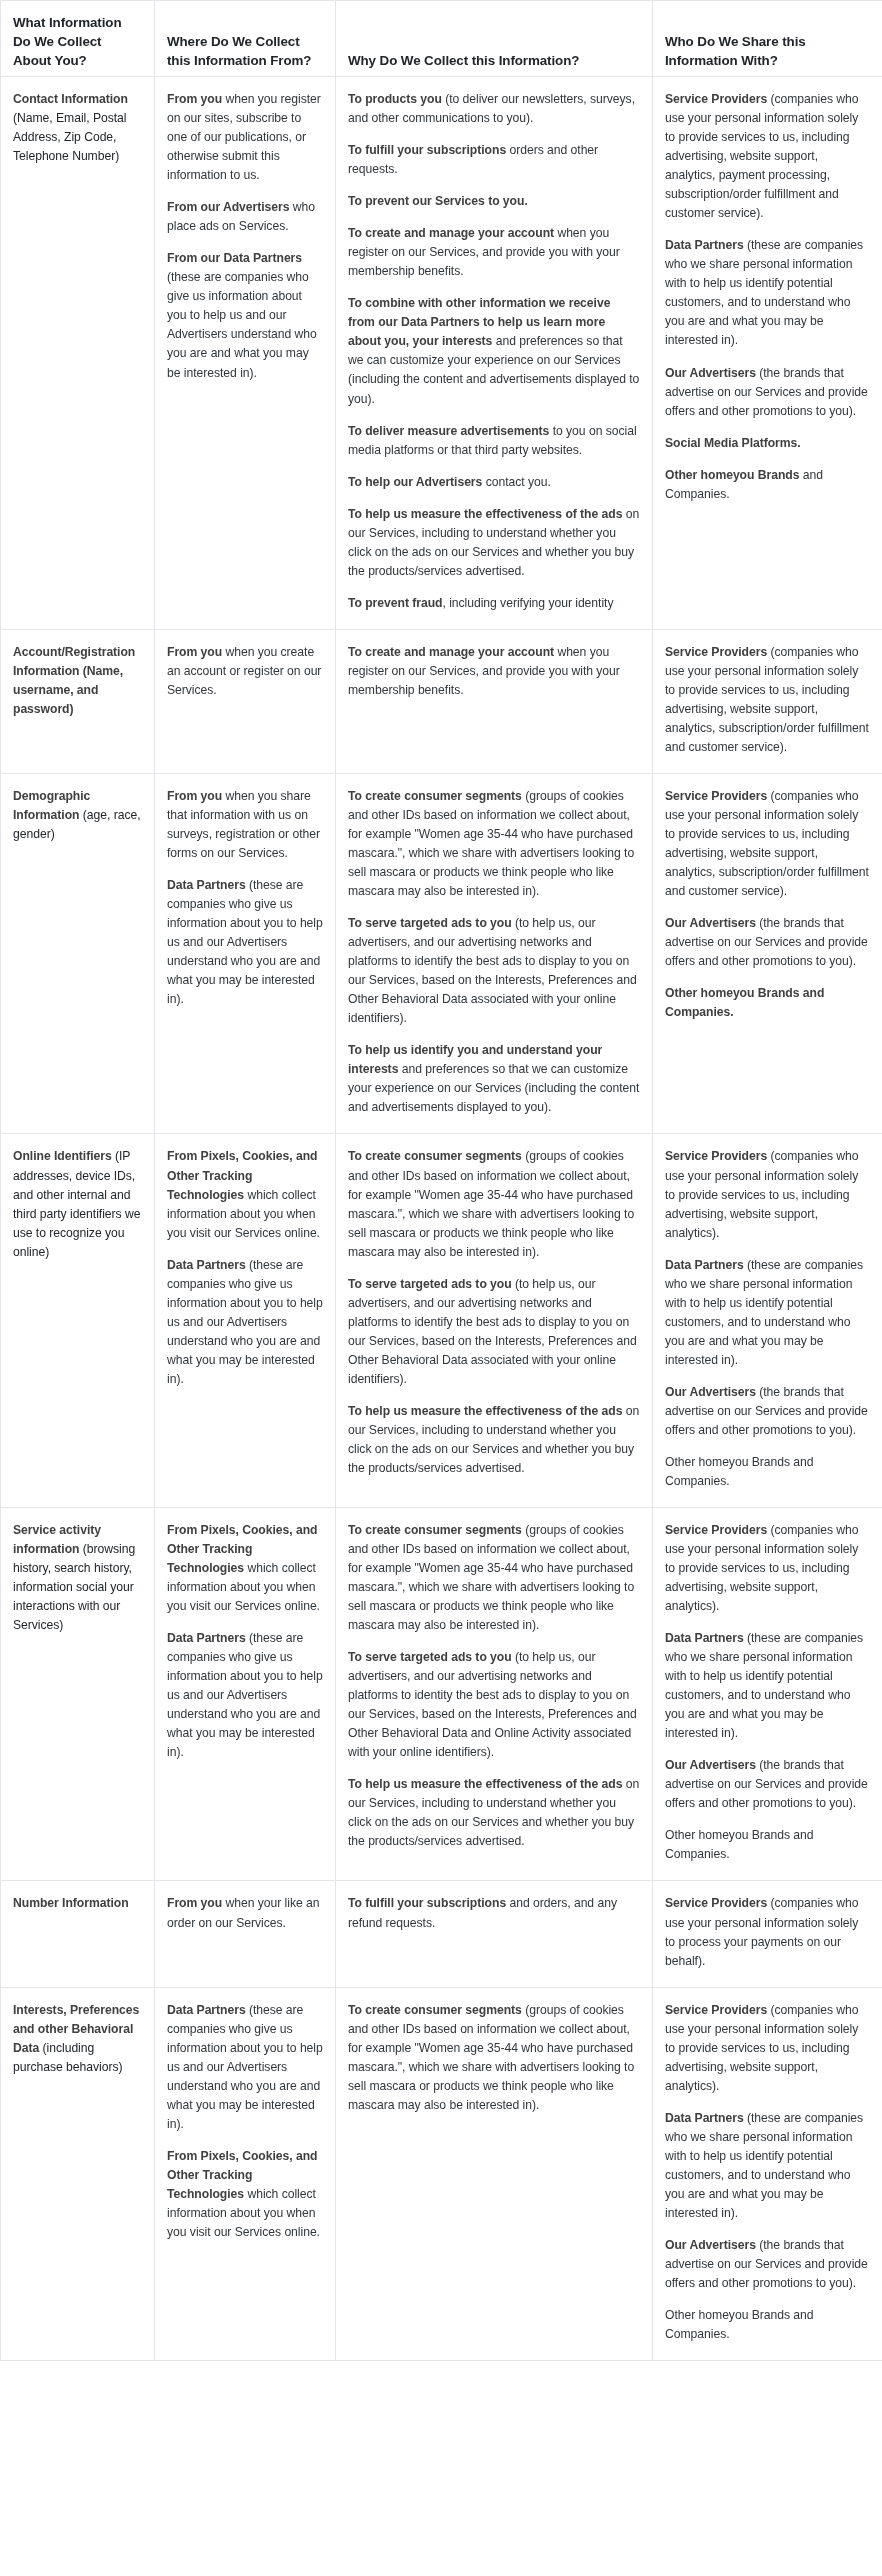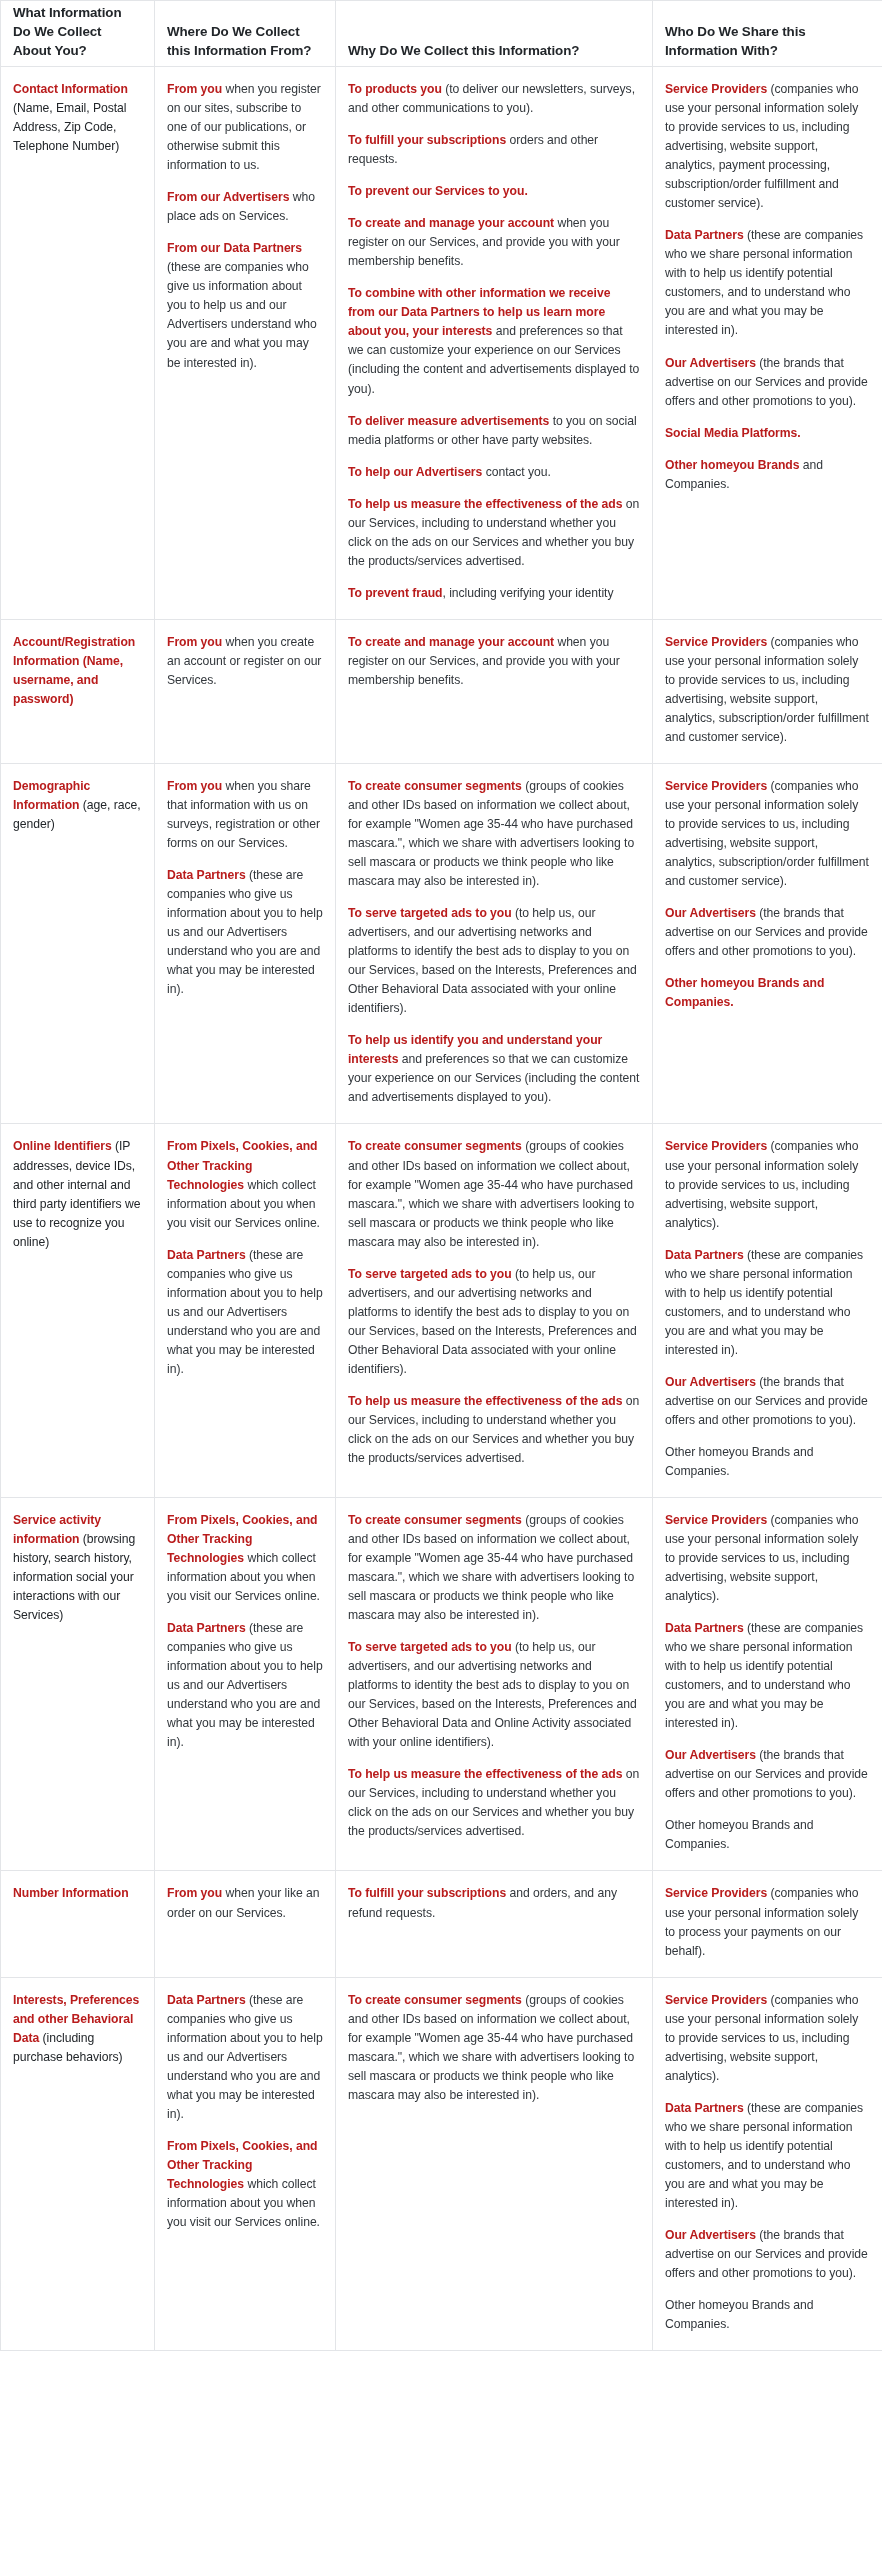--- a/index.html
+++ b/index.html
@@ -26,40 +26,40 @@
   #privacy-table td {
     border: 1px solid #e3e5e8;
     vertical-align: top;
     padding: 13px 12px 16px 12px;
     text-align: left;
   }
   #privacy-table thead th {
     height: 52px;
     vertical-align: bottom;
     padding-bottom: 6px;
-    padding-top: 2px;
+    padding-top: 12px;
   }
   .hdr-text {
     font-size: 13.4px;
     font-weight: bold;
     line-height: 1.42;
     color: #22262a;
     letter-spacing: -0.1px;
   }
   .cell-para {
     font-size: 12.2px;
     line-height: 1.56;
     margin: 0 0 13px 0;
     color: #32373c;
     letter-spacing: -0.05px;
   }
   .cell-para:last-child { margin-bottom: 0; }
   .cell-para b {
     font-weight: bold;
-    color: #b91c1c;
+    color: #404040;
   }
   td.cat-cell .cell-para {
     color: #22262a;
   }
   
   #privacy-table thead th { border-top: 1px solid #e3e5e8; }
 </style>
 </head>
 <body>
 
@@ -87,21 +87,21 @@
           <p class="cell-para"><b>From you</b><span> when you register on our sites, subscribe to one of our publications, or otherwise submit this information to us.</span></p>
           <p class="cell-para"><b>From our Advertisers</b><span> who place ads on Services.</span></p>
           <p class="cell-para"><b>From our Data Partners</b><span> (these are companies who give us information about you to help us and our Advertisers understand who you are and what you may be interested in).</span></p>
         </td>
         <td>
           <p class="cell-para"><b>To products you</b><span> (to deliver our newsletters, surveys, and other communications to you).</span></p>
           <p class="cell-para"><b>To fulfill your subscriptions</b><span> orders and other requests.</span></p>
           <p class="cell-para"><b>To prevent our Services to you.</b></p>
           <p class="cell-para"><b>To create and manage your account</b><span> when you register on our Services, and provide you with your membership benefits.</span></p>
           <p class="cell-para"><b>To combine with other information we receive from our Data Partners to help us learn more about you, your interests</b><span> and preferences so that we can customize your experience on our Services (including the content and advertisements displayed to you).</span></p>
-          <p class="cell-para"><b>To deliver measure advertisements</b><span> to you on social media platforms or other have party websites.</span></p>
+          <p class="cell-para"><b>To deliver measure advertisements</b><span> to you on social media platforms or that third party websites.</span></p>
           <p class="cell-para"><b>To help our Advertisers</b><span> contact you.</span></p>
           <p class="cell-para"><b>To help us measure the effectiveness of the ads</b><span> on our Services, including to understand whether you click on the ads on our Services and whether you buy the products/services advertised.</span></p>
           <p class="cell-para"><b>To prevent fraud</b><span>, including verifying your identity</span></p>
         </td>
         <td>
           <p class="cell-para"><b>Service Providers</b><span> (companies who use your personal information solely to provide services to us, including advertising, website support, analytics, payment processing, subscription/order fulfillment and customer service).</span></p>
           <p class="cell-para"><b>Data Partners</b><span> (these are companies who we share personal information with to help us identify potential customers, and to understand who you are and what you may be interested in).</span></p>
           <p class="cell-para"><b>Our Advertisers</b><span> (the brands that advertise on our Services and provide offers and other promotions to you).</span></p>
           <p class="cell-para"><b>Social Media Platforms.</b></p>
           <p class="cell-para"><b>Other homeyou Brands</b><span> and Companies.</span></p>

